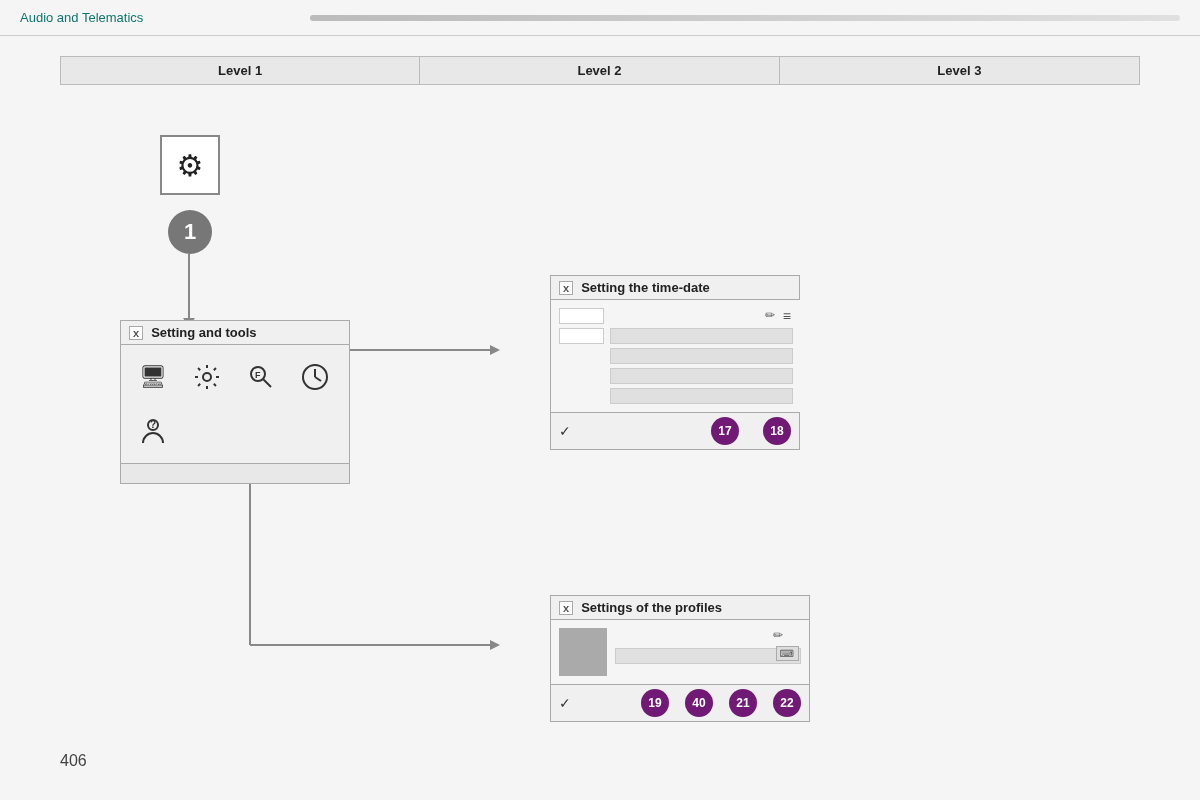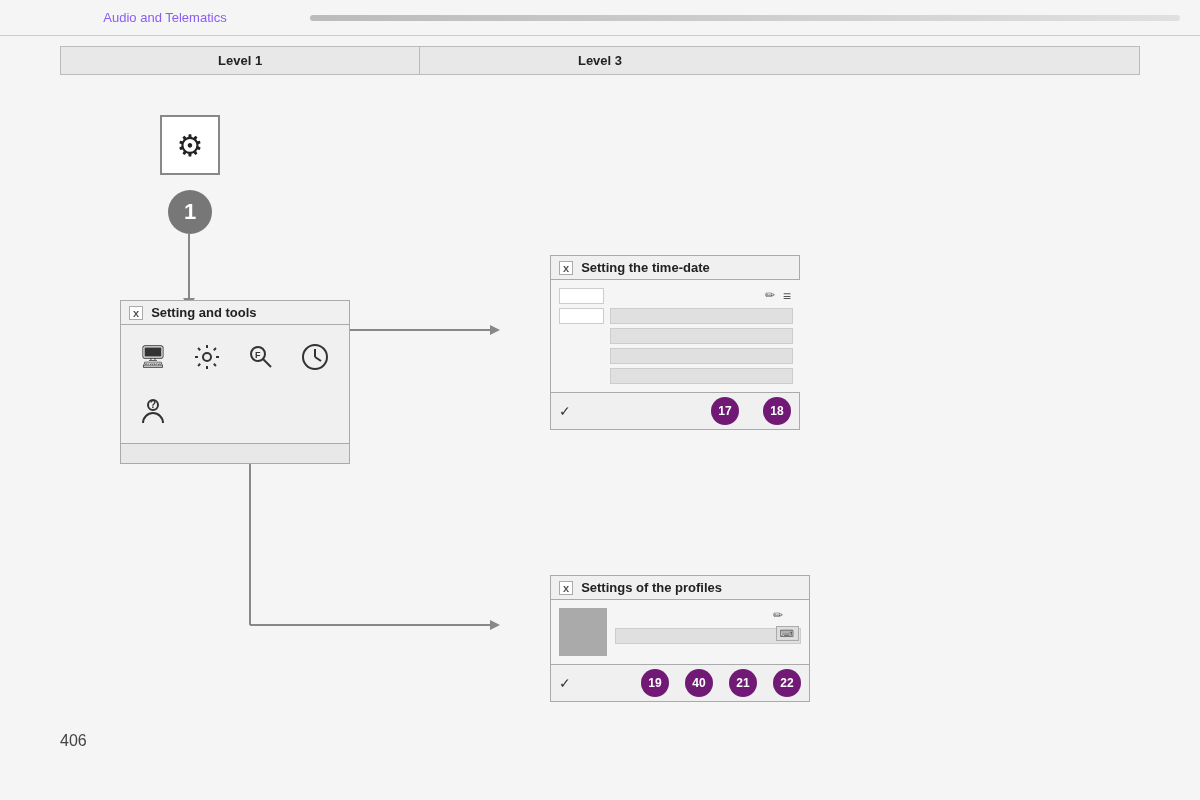--- a/index.html
+++ b/index.html
@@ -17,37 +17,36 @@
     
     .header {
       display: flex;
       align-items: center;
       padding: 10px 20px;
       border-bottom: 1px solid #ccc;
       background: #f5f5f5;
     }
     .header-title {
       font-size: 13px;
-      color: #8b5cf6;
+      color: #0f766e;
       flex: 1;
-      text-align: center;
     }
     .header-line {
       flex: 3;
       height: 6px;
       background: linear-gradient(to right, #bbb, #e0e0e0);
       border-radius: 3px;
     }
 
     
     .levels-header {
       display: grid;
       grid-template-columns: 1fr 1fr 1fr;
       border: 1px solid #bbb;
-      margin: 10px 60px;
+      margin: 20px 60px;
       background: #e8e8e8;
     }
     .level-col {
       text-align: center;
       padding: 6px;
       font-weight: bold;
       font-size: 13px;
       border-right: 1px solid #bbb;
     }
     .level-col:last-child { border-right: none; }
@@ -320,20 +319,21 @@
 </head>
 <body>
 
 <div class="header">
   <span class="header-title">Audio and Telematics</span>
   <div class="header-line"></div>
 </div>
 
 <div class="levels-header">
   <div class="level-col">Level 1</div>
+  <div class="level-col">Level 2</div>
   <div class="level-col">Level 3</div>
 </div>
 
 <div class="main-area">
 
   <svg class="arrows-svg" viewBox="0 0 1080 680" preserveAspectRatio="none">
 
     <line x1="230" y1="245" x2="430" y2="245" stroke="#888" stroke-width="2"></line>
     <polygon points="430,240 440,245 430,250" fill="#888"></polygon>
 

